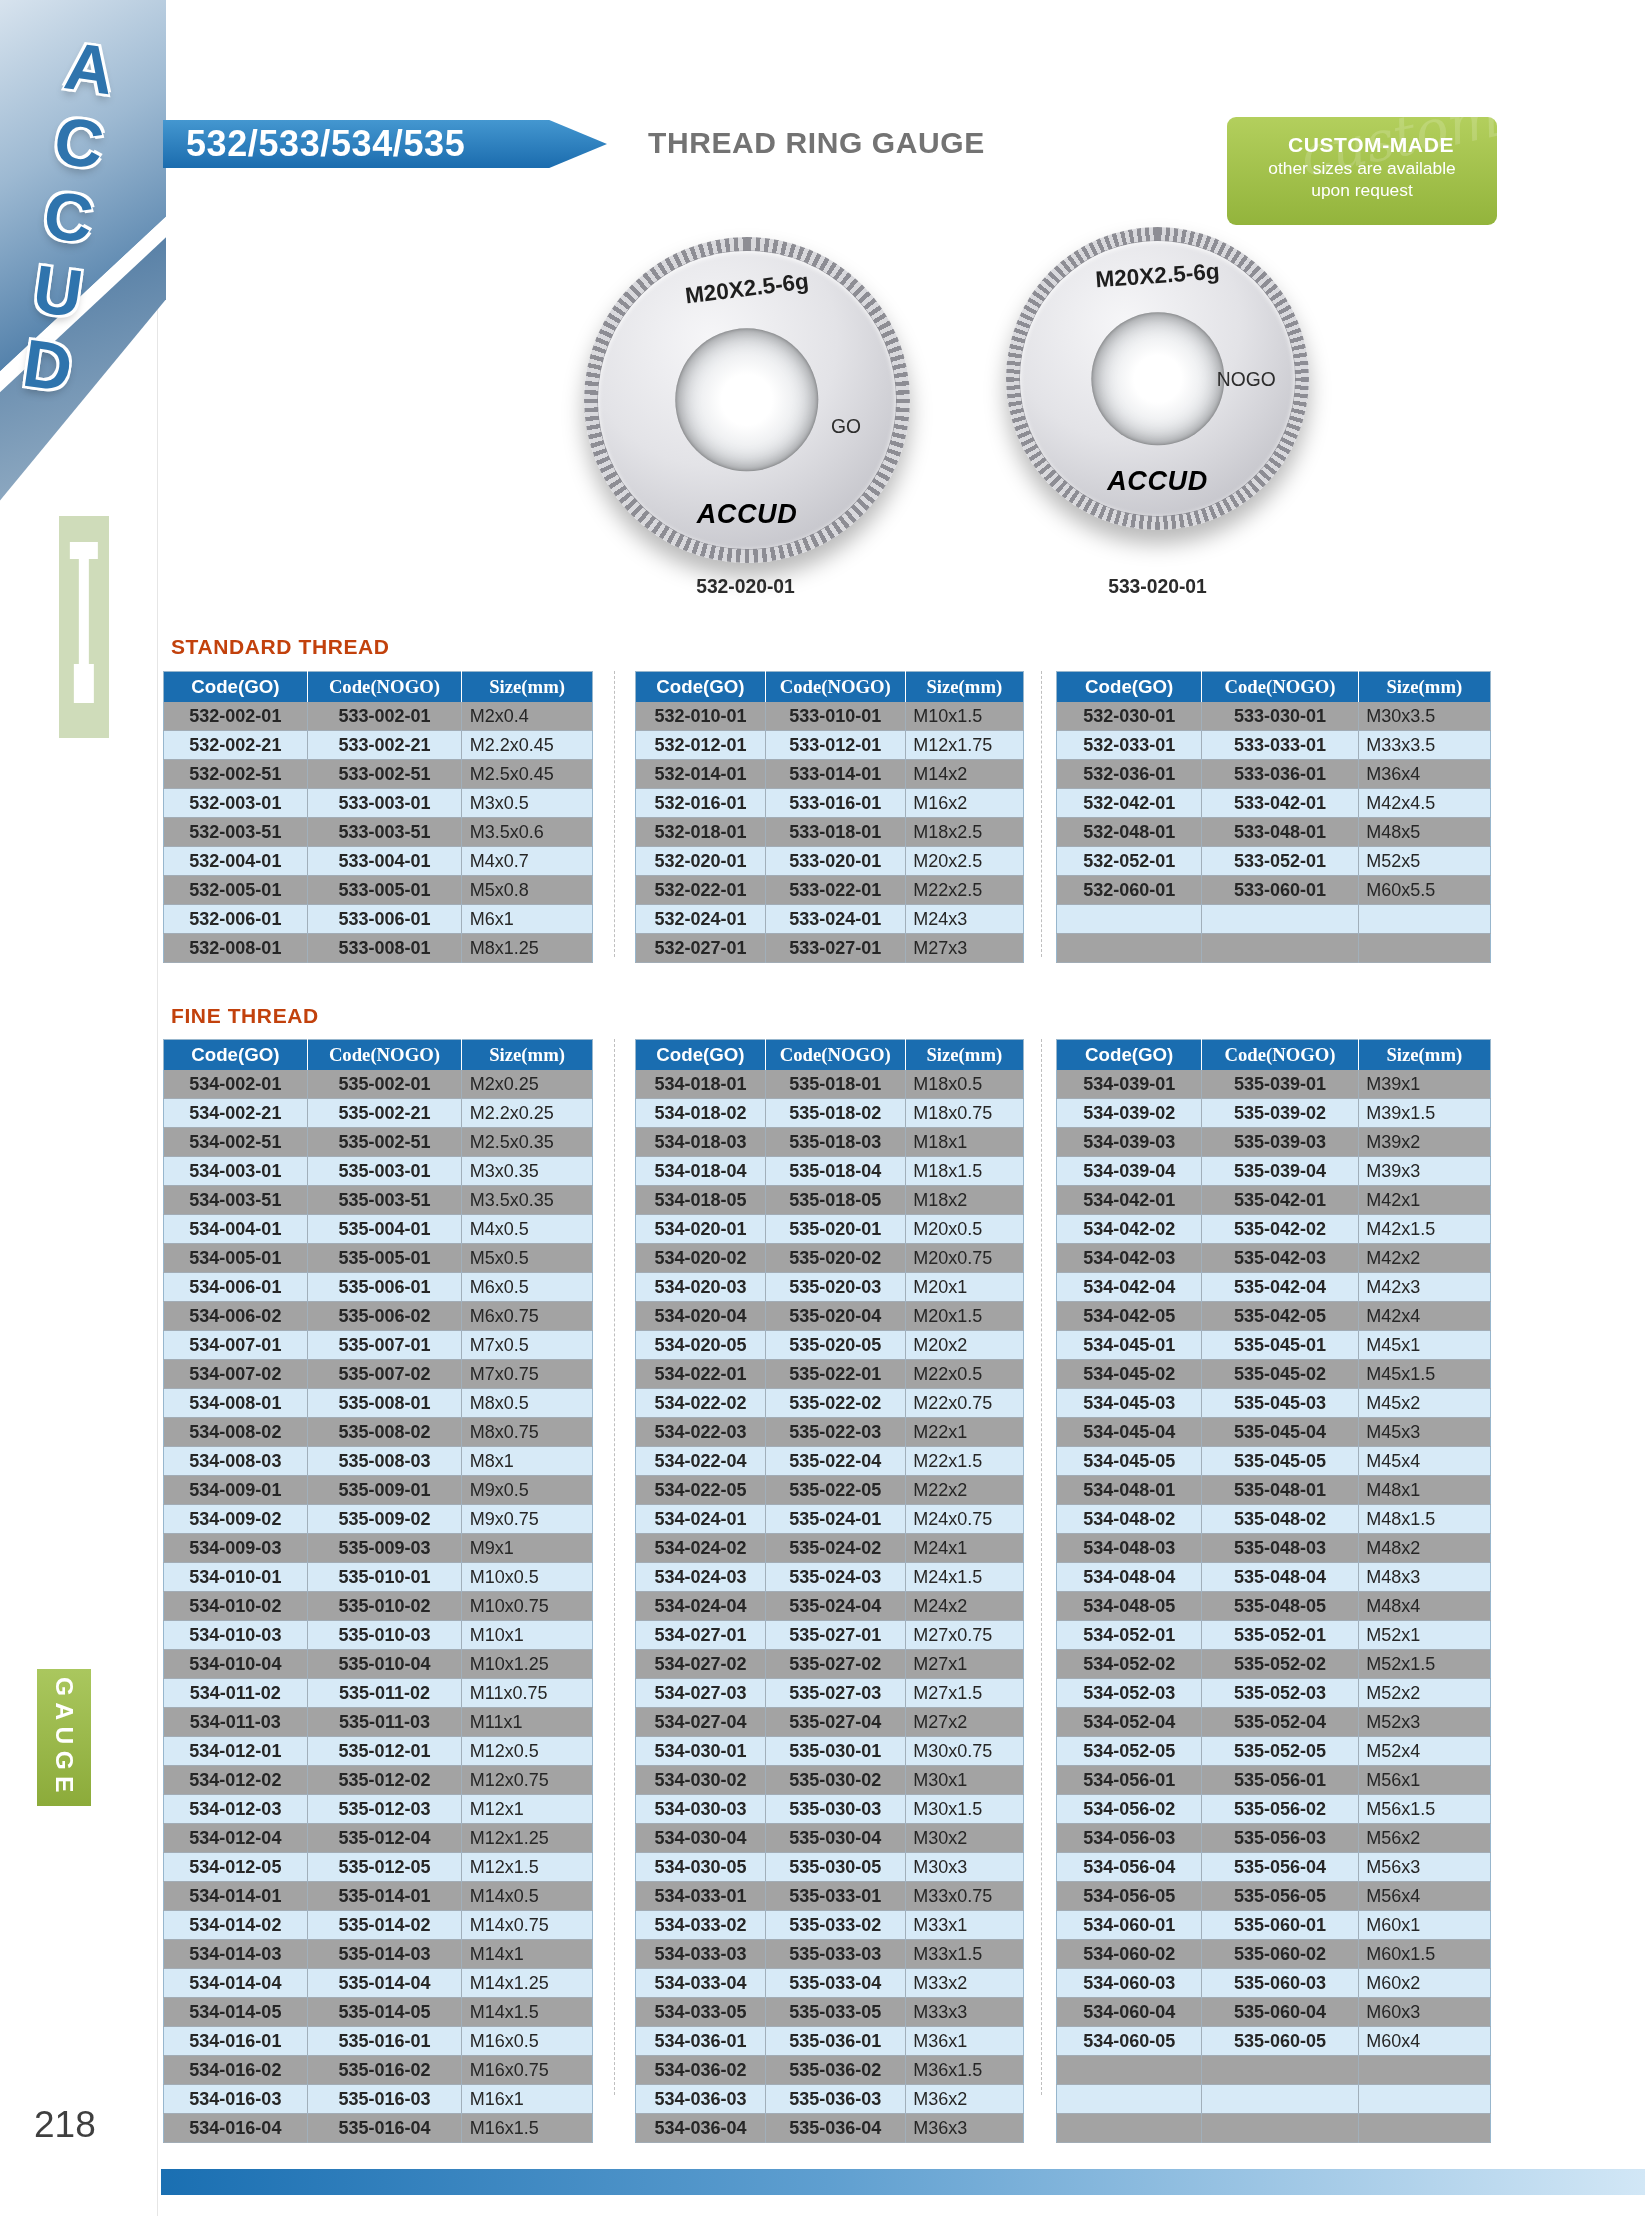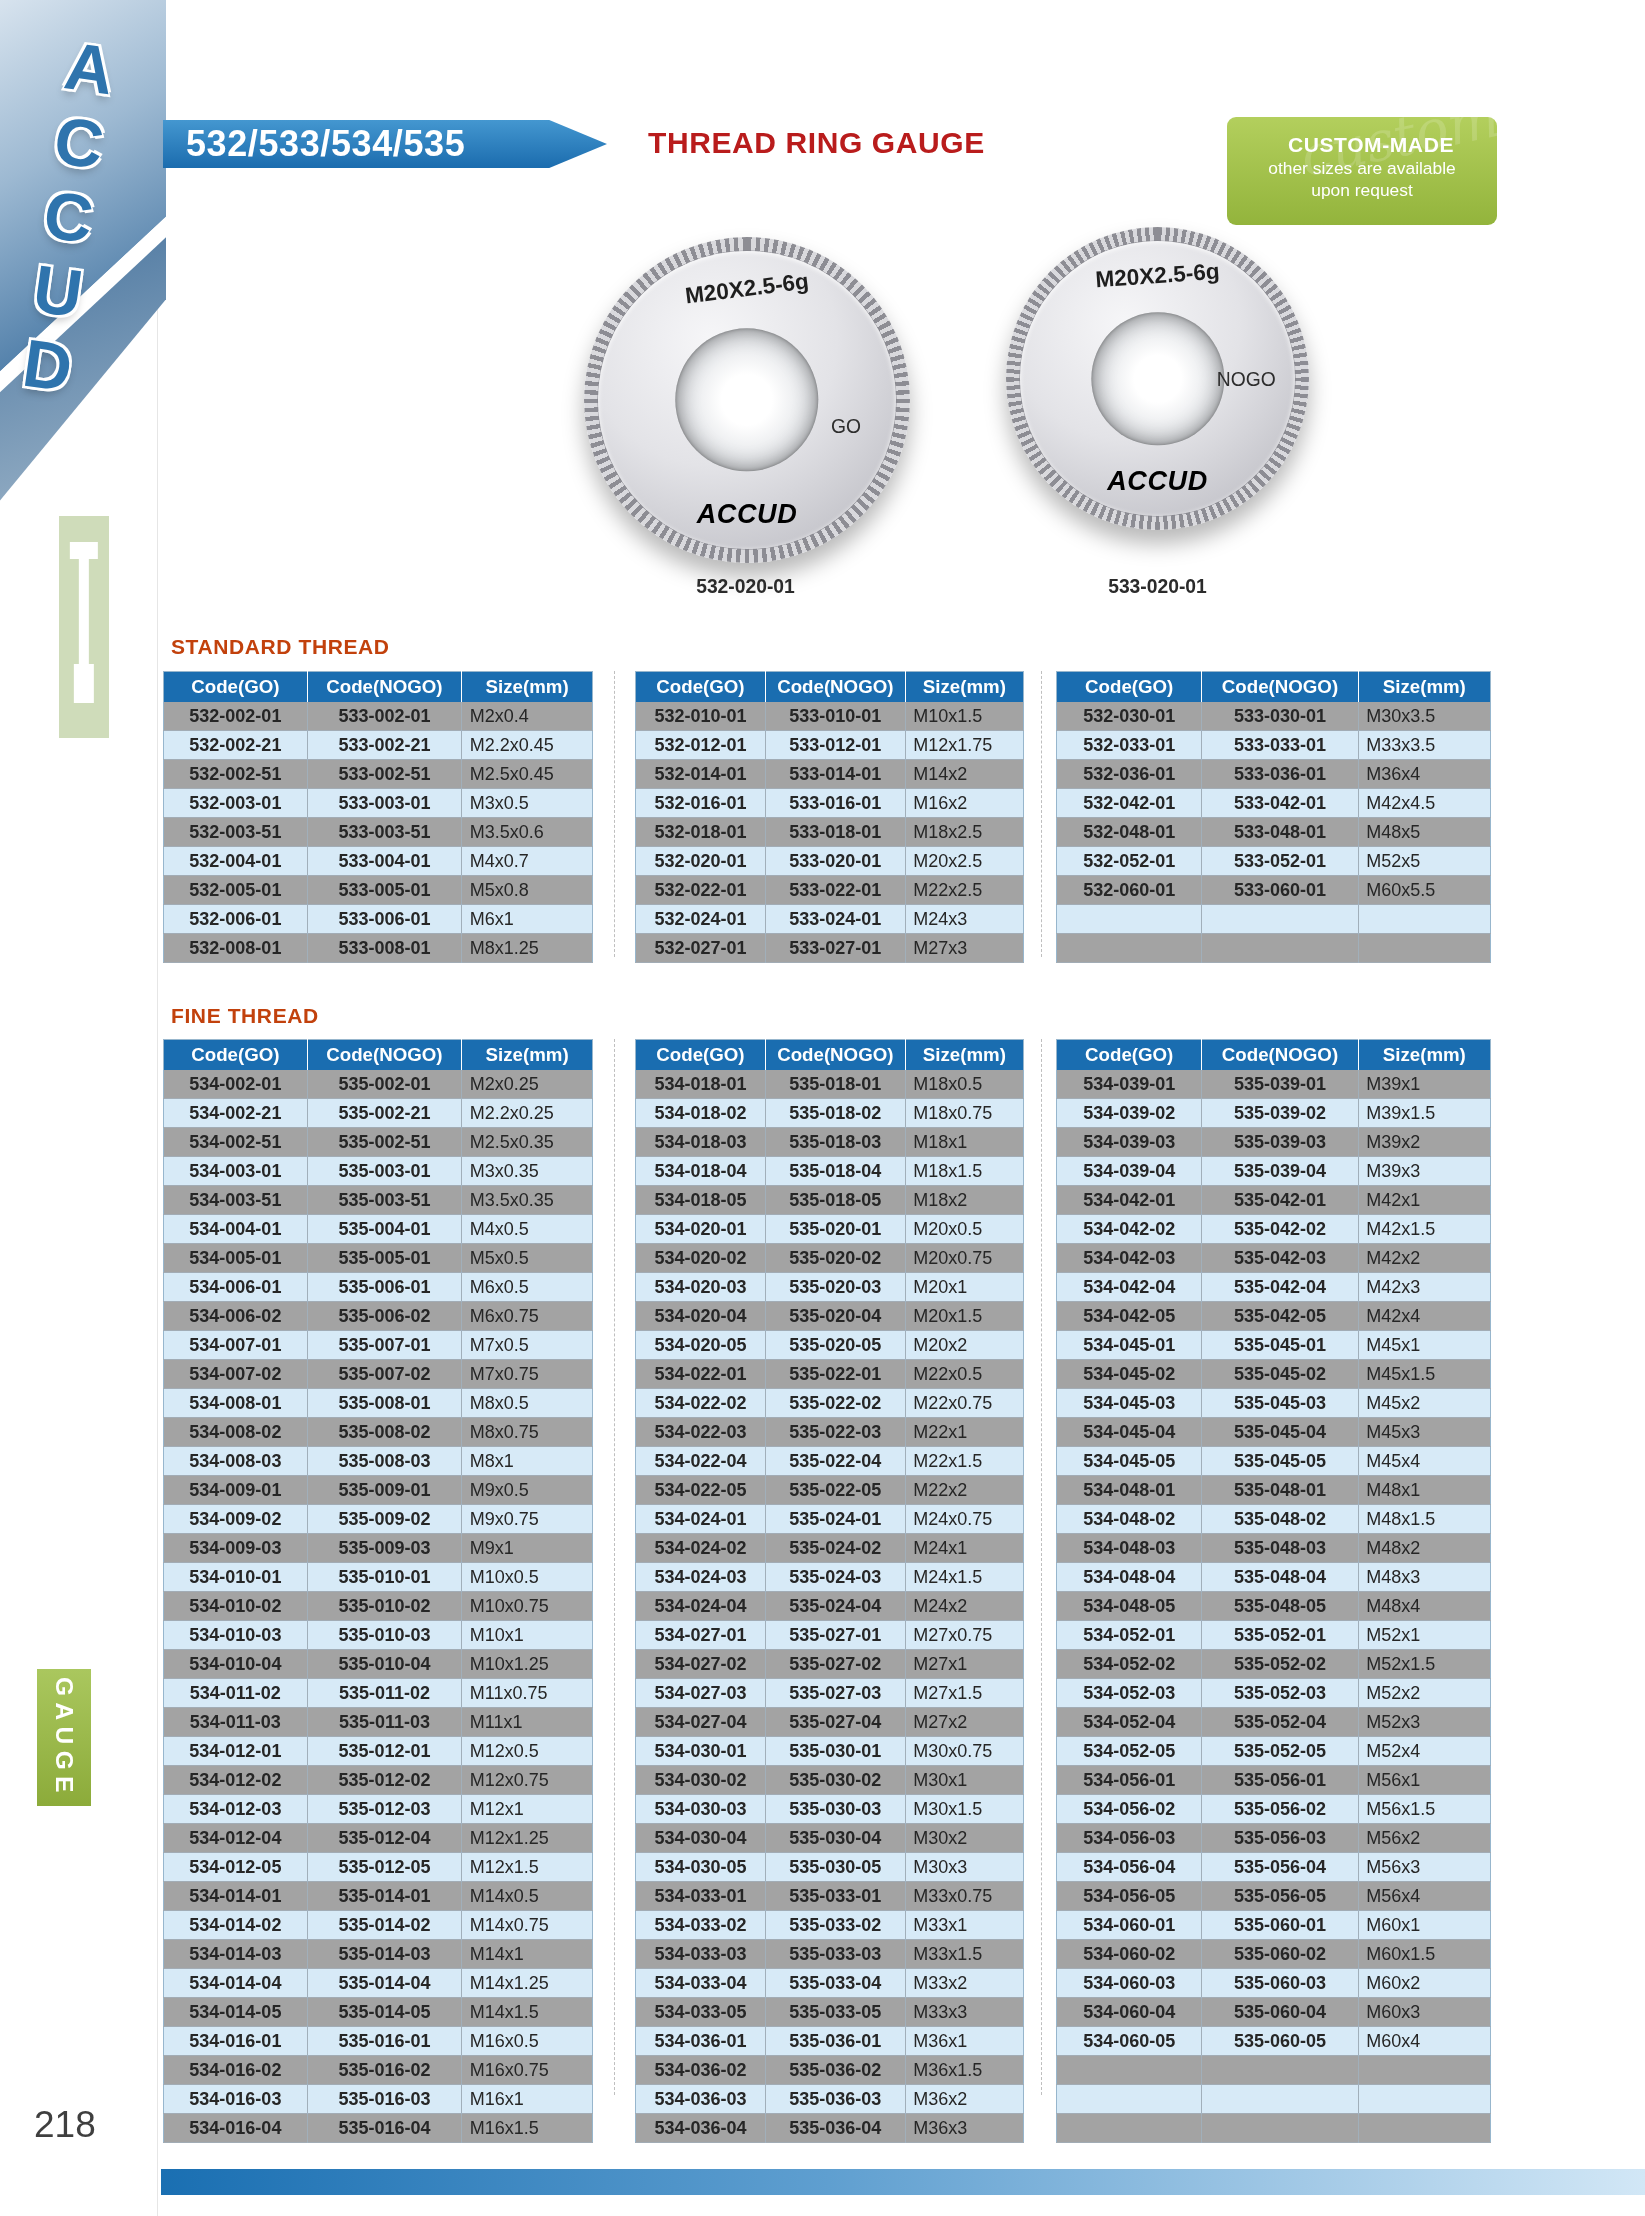--- a/index.html
+++ b/index.html
@@ -26,21 +26,21 @@
   .page-num{position:absolute;left:34px;top:2104px;font-size:37px;color:#3f3f3f;}
   .vrule{position:absolute;left:157px;top:0;width:0.6px;height:2216px;background:#e6e6e6;}
   .footer-bar{position:absolute;left:161px;top:2169px;width:1484px;height:26px;
        background:linear-gradient(90deg,#1a6fb2 0%,#5f9fd0 45%,#d2e7f6 100%);}
 
   
   .banner{position:absolute;left:163px;top:120px;width:444px;height:48px;
        clip-path:polygon(0 0,87% 0,100% 50%,87% 100%,0 100%);
        background:linear-gradient(180deg,#4497d0 0%,#1b6cae 100%);}
   .banner span{display:block;font-size:36px;font-weight:700;color:#fff;line-height:48px;padding-left:23px;letter-spacing:0.6px;}
-  .page-title{position:absolute;left:648px;top:126px;font-size:30px;font-weight:800;color:#b91c1c;letter-spacing:0.6px;}
+  .page-title{position:absolute;left:648px;top:126px;font-size:30px;font-weight:800;color:#737373;letter-spacing:0.6px;}
   .badge{position:absolute;left:1227px;top:117px;width:270px;height:108px;border-radius:9px;overflow:hidden;
        background:linear-gradient(180deg,#b3cf5d,#93b43c);text-align:center;}
   .badge-watermark{position:absolute;right:-3.9px;top:-11.6px;font-family:"DejaVu Serif",serif;font-style:italic;
        font-size:55px;color:rgba(255,255,255,.16);transform:rotate(-12deg);}
   .badge-title{position:relative;margin-top:15.5px;font-size:21px;font-weight:800;color:#fff;letter-spacing:0.6px;padding-left:18px;}
   .badge-sub{position:relative;font-size:17.4px;color:#fff;line-height:22.6px;}
 
   
   .features{position:absolute;left:163px;top:240px;width:311px;height:165px;border:1.3px solid #8a8a8a;border-radius:14px;
        box-sizing:border-box;padding:19.3px 0 0 26px;}
@@ -59,21 +59,21 @@
        box-shadow:inset 0 0 22px rgba(0,0,0,.45),inset 0 0 3.9px rgba(0,0,0,.3);}
   .marking{position:absolute;top:12%;width:100%;text-align:center;font-size:22.6px;font-weight:700;color:#1e1e1e;}
   .go-label{position:absolute;font-size:19.3px;font-weight:400;color:#2d2d2d;}
   .ring-brand{position:absolute;width:100%;text-align:center;font-size:27px;font-weight:900;font-style:italic;color:#000;letter-spacing:0.6px;}
   .caption{position:absolute;width:193px;text-align:center;font-size:19.3px;font-weight:700;color:#2b2b2b;}
 
   
   .sec-title{position:absolute;left:171px;font-size:21px;font-weight:800;color:#c2410c;letter-spacing:0.6px;}
   table.gtable{position:absolute;border-collapse:collapse;table-layout:fixed;border:0.6px solid #97b6cd;background:#a3a3a3;}
   .gtable th{background:#1a6db0;color:#fff;font-weight:700;height:30px;font-size:18.7px;text-align:center;padding:0;}
-  .gtable th + th{border-left:1.9px solid #fff;}
+  .gtable th + th{border-left:1.9px solid #fff;font-family:Liberation Serif, serif;}
   .gtable td{padding:0;font-size:18px;border-bottom:0.6px solid rgba(160,190,215,.35);
        border-right:0.6px solid rgba(160,190,215,.45);overflow:hidden;white-space:nowrap;}
   .gtable td:last-child{border-right:none;}
   .gtable tbody tr:nth-child(even) td{background:#d7eaf7;}
   .gtable td.code{font-weight:700;text-align:center;color:#262626;}
   .gtable td.size{padding-left:7.7px;color:#262626;text-align:left;}
   table.std td{height:28px;}
   table.fine td{height:28px;}
   .dash{position:absolute;width:0;border-left:1.3px dashed #bfbfbf;}
 </style>

